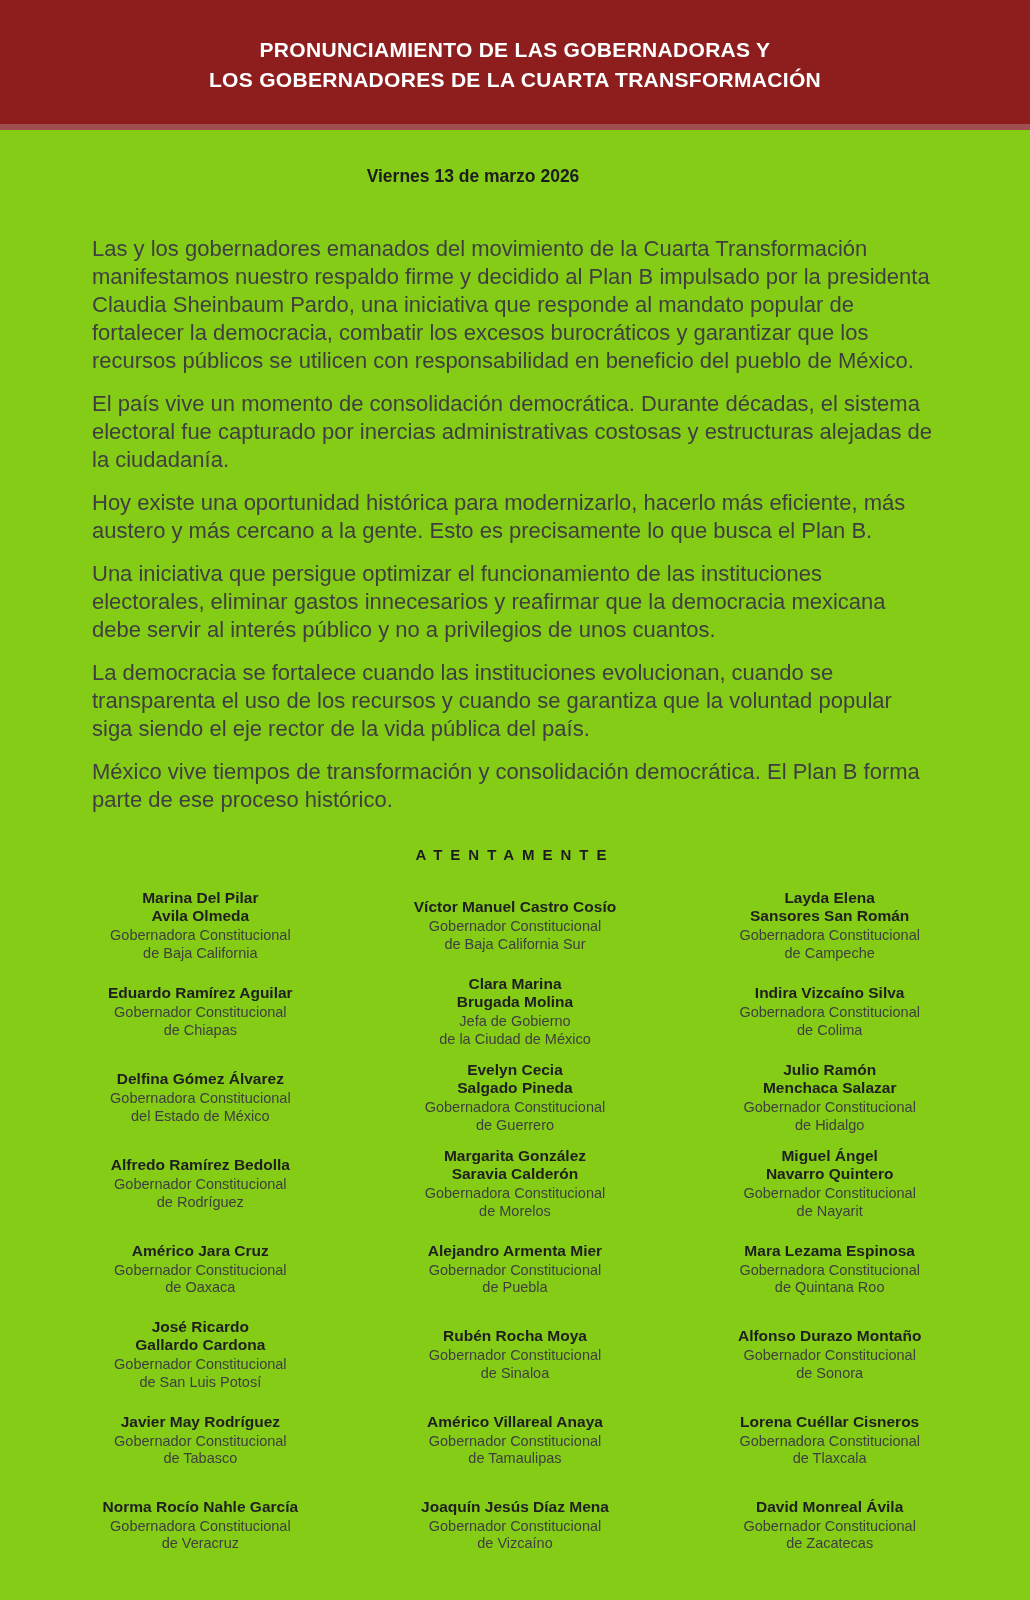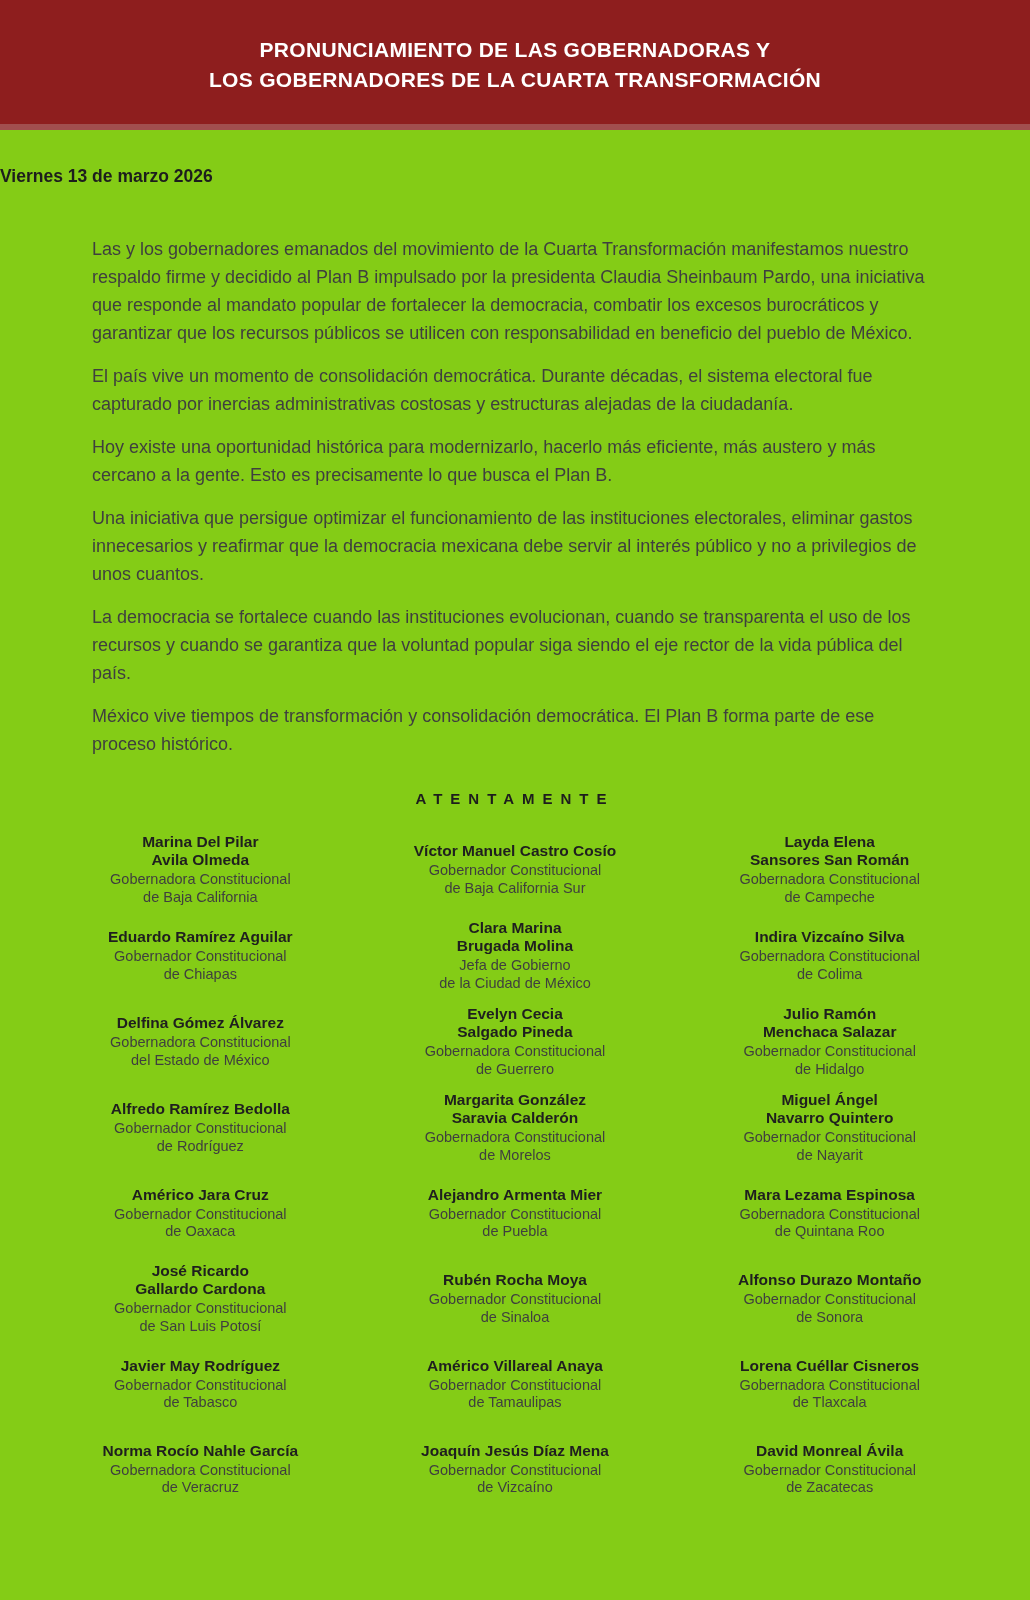--- a/index.html
+++ b/index.html
@@ -25,31 +25,31 @@
     border-bottom:6px solid var(--banner-accent);
     color:var(--banner-text);
     text-align:center;
     padding:35px 20px 29px 20px;
   }
   .banner-line{
     font-size:21px;font-weight:800;line-height:30px;letter-spacing:.3px;
   }
 
   .date-row{
-    text-align:left;
+    text-align:center;
     padding:36px 84px 0 0;
     font-size:17.5px;font-weight:700;color:var(--heading-text);
   }
 
   .content{
     padding:48px 92px 0 92px;
   }
   .para{
     margin:0 0 15px 0;
-    font-size:18px;line-height:28px;font-weight:400;
+    font-size:22px;line-height:28px;font-weight:400;
     color:var(--body-text);
     text-align:left;
   }
 
   .closing{
     margin-top:32px;
     text-align:center;
     font-size:15px;font-weight:700;letter-spacing:8px;
     color:var(--heading-text);
   }

